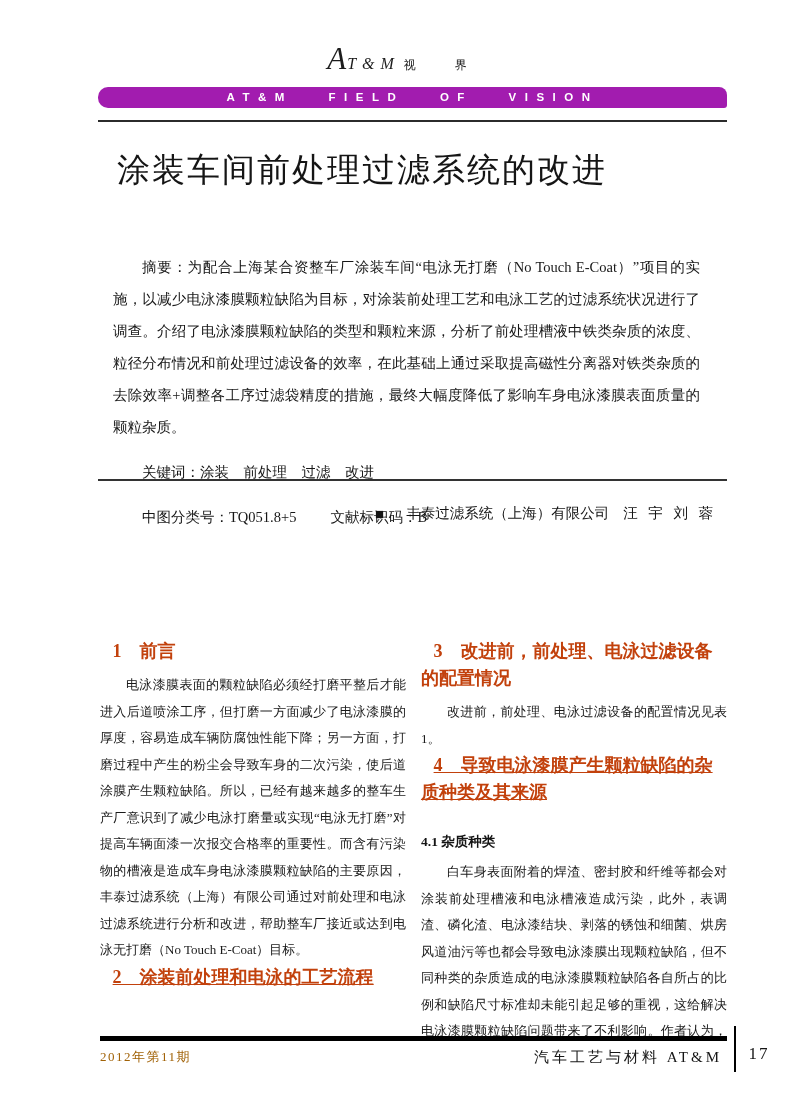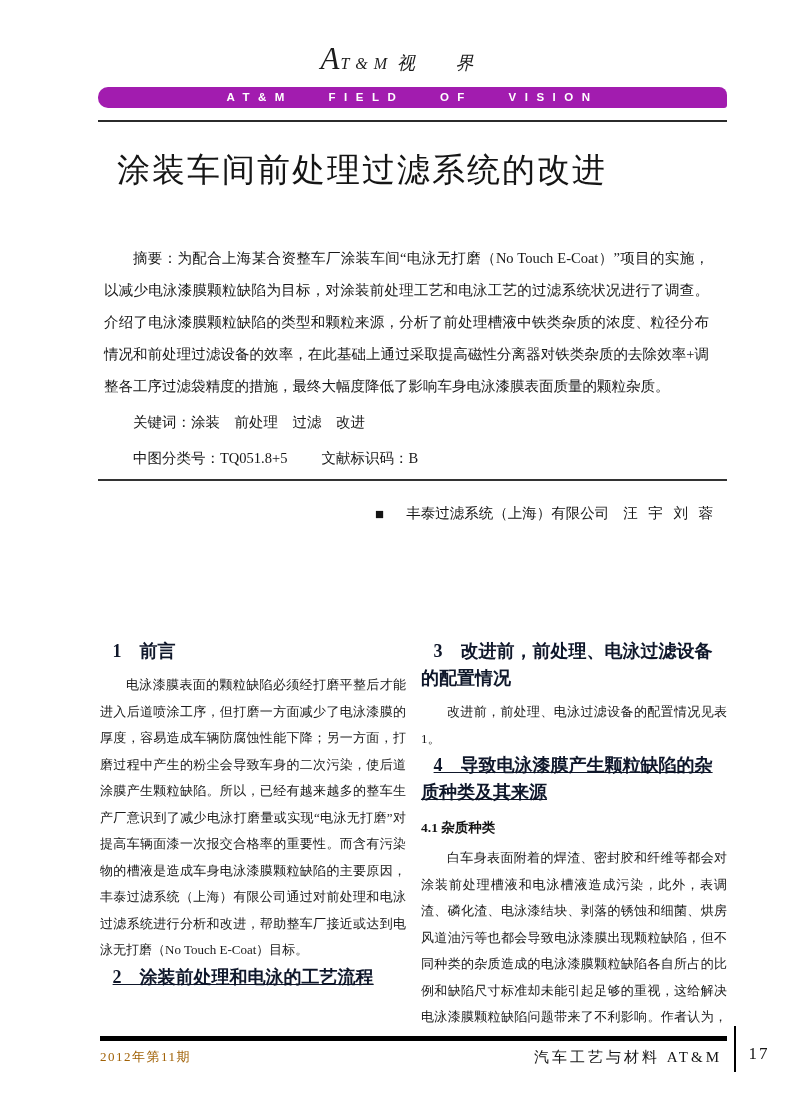--- a/index.html
+++ b/index.html
@@ -4,44 +4,44 @@
 <style>
   html,body{margin:0;padding:0;background:#ffffff;}
   .page{
     position:relative;width:812px;height:1111px;background:#ffffff;overflow:hidden;
     font-family:"Liberation Serif","DejaVu Serif",serif;color:#111;
   }
   
   .masthead{position:absolute;top:42px;left:0;width:100%;text-align:center;white-space:nowrap;color:#1c1c1c;}
   .logo-initial{font-style:italic;font-size:31px;line-height:34px;vertical-align:baseline;}
   .logo-rest{font-style:italic;font-size:16px;letter-spacing:6px;margin-left:1px;}
-  .logo-cn{font-style:italic;font-size:18px;letter-spacing:18px;margin-left:0;}
+  .logo-cn{font-size:12px;letter-spacing:18px;margin-left:0;}
   .banner{
     position:absolute;top:87px;left:98px;width:629px;height:21px;background:#a21caf;
     border-radius:10px 8px 3px 10px;color:#fff;text-align:center;
     font-family:"Liberation Sans","DejaVu Sans",sans-serif;font-weight:bold;
     font-size:11.5px;line-height:21px;letter-spacing:8.5px;word-spacing:24px;white-space:nowrap;
   }
   .rule-top{position:absolute;top:120px;left:98px;width:629px;border-top:2px solid #2b2b2b;}
   
   .article-title{position:absolute;top:148px;left:117px;font-size:33px;letter-spacing:2px;color:#151515;white-space:nowrap;}
   .abstract-block{position:absolute;top:238px;left:100px;width:613px;font-size:14.5px;line-height:32px;color:#171717;}
-  .abstract-block p{margin:4px;text-indent:2em;text-align:justify;}
+  .abstract-block p{margin:13px;text-indent:2em;text-align:justify;}
   .meta-line{margin:0;text-indent:2em;white-space:nowrap;}
   .doc-code-label{margin-left:34px;}
   .rule-mid{position:absolute;top:479px;left:98px;width:629px;border-top:2px solid #333;}
   
   .byline{position:absolute;top:504px;left:100px;width:613px;text-align:right;font-size:14.5px;color:#141414;white-space:nowrap;}
   .byline .marker{display:inline-block;margin-right:22px;font-size:15px;line-height:14px;vertical-align:-1px;}
   .byline .authors{margin-left:14px;word-spacing:7px;}
   
   .columns{position:absolute;top:632px;left:100px;width:627px;height:406px;overflow:hidden;display:flex;gap:15px;}
   .col{width:306px;font-size:13px;line-height:26.5px;color:#191919;}
-  .col h2{font-size:18px;line-height:27px;font-weight:bold;margin:0;text-indent:0.7em;color:#0f172a;}
-  .col h3{font-size:13.5px;line-height:20px;font-weight:bold;margin:12px 0 0 0;color:#141414;}
+  .col h2{font-size:18px;line-height:27px;font-weight:bold;margin:0;text-indent:0.7em;color:#c2410c;}
+  .col h3{font-size:13.5px;line-height:20px;font-weight:bold;margin:26px 0 0 0;color:#141414;}
   .col p{margin:0;text-indent:2em;text-align:justify;}
   .col .h-first{margin-top:6px;}
   .col p.para{margin-top:7px;}
   .col h2.h-next{margin-top:0;text-decoration:underline;}
   .col .sub-para{margin-top:6px;}
   
   .footer-bar{position:absolute;top:1036px;left:100px;width:627px;height:5px;background:#000;}
   .footer-issue{position:absolute;top:1048px;left:100px;font-size:13px;letter-spacing:1.5px;color:#a16207;white-space:nowrap;}
   .footer-journal{position:absolute;top:1048px;left:470px;width:252px;text-align:right;font-size:15px;letter-spacing:3px;color:#161616;white-space:nowrap;}
   .footer-divider{position:absolute;top:1026px;left:734px;width:2px;height:46px;background:#000;}

